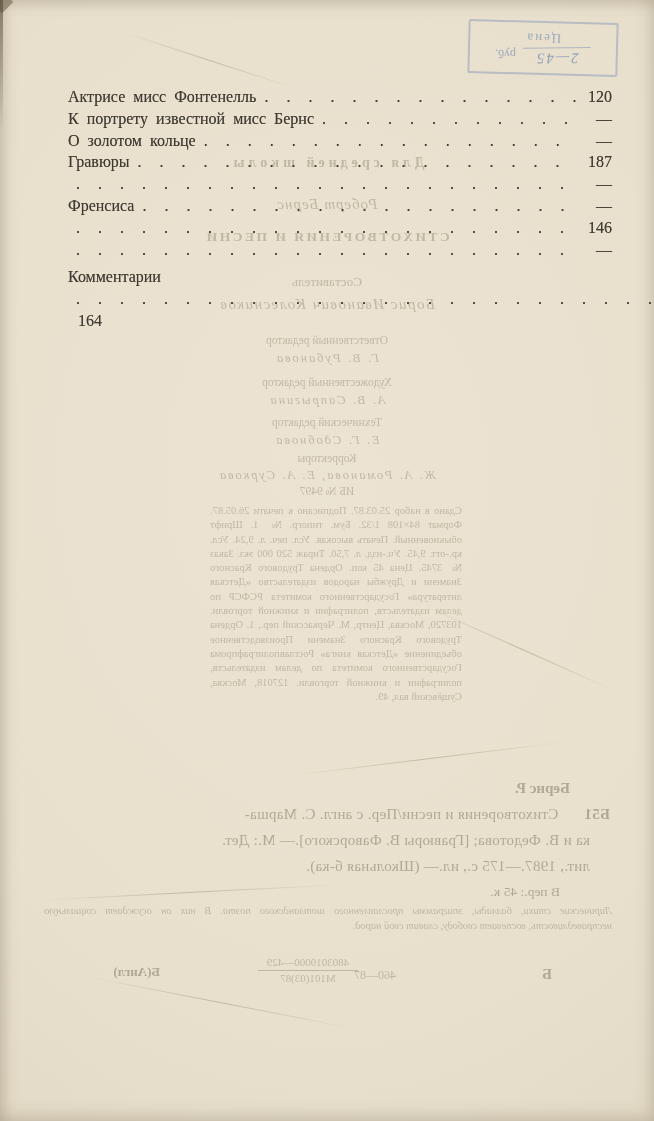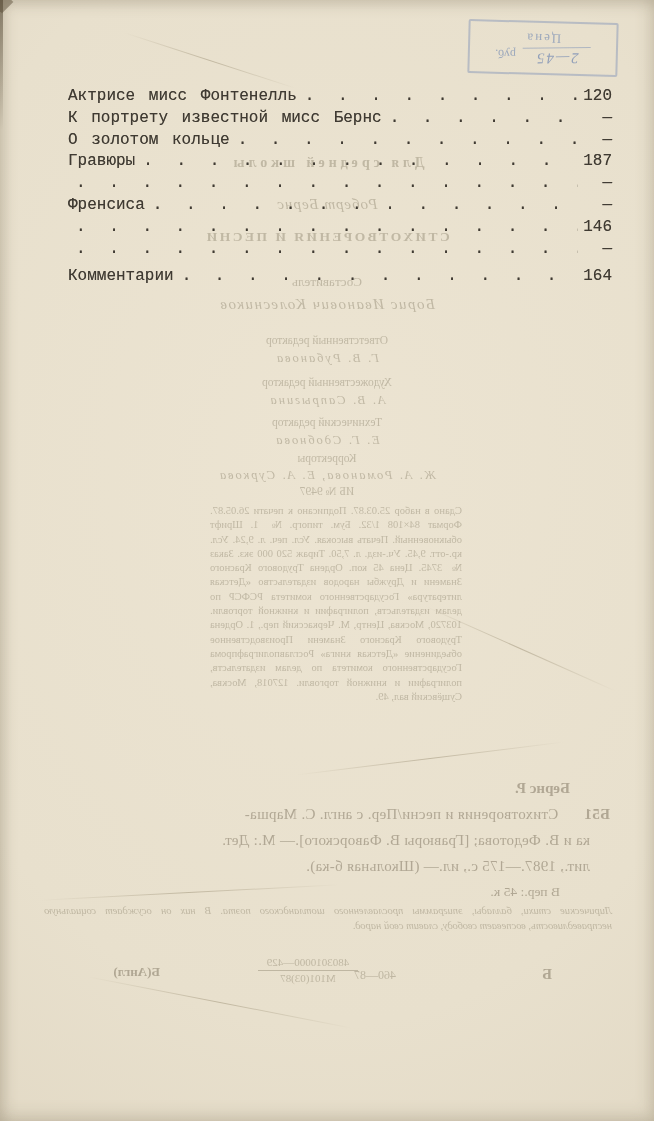--- a/index.html
+++ b/index.html
@@ -34,22 +34,22 @@
   .stamp-price{font-style:italic;font-size:15px;letter-spacing:2px;
     border-bottom:1px solid rgba(104,130,180,.45);padding:0 12px 1px 12px;
     color:rgba(92,120,172,.62);transform:rotate(-2deg);}
   .stamp-cur{font-size:12px;margin-left:7px;}
   .stamp-label{font-size:13px;letter-spacing:2px;}
 
   
   .toc{position:absolute;left:68px;right:42px;top:86px;
     font-size:16px;line-height:21.8px;color:#3f3a32;word-spacing:4px;
     text-shadow:0 0 .4px rgba(63,58,50,.6);}
-  .toc-row{display:flex;align-items:flex-start;font-family:Liberation Mono, monospace;}
-  .toc-row.gap{margin-top:6px;}
+  .toc-row{display:flex;align-items:flex-start;}
+  .toc-row.gap{margin-top:6px;flex-direction:column;}
   .toc-title{white-space:nowrap;}
   .toc-leader{flex:1;overflow:hidden;white-space:nowrap;letter-spacing:7px;
     padding:0 4px 0 8px;word-spacing:0;}
   .toc-page{min-width:34px;text-align:right;white-space:nowrap;word-spacing:0;}
 
   
   .ghost{position:absolute;left:0;top:0;width:654px;height:1121px;
     transform:scaleX(-1);filter:blur(.45px);
     color:rgba(112,102,80,.34);pointer-events:none;}
   .ghost .strong{color:rgba(108,98,78,.45);}

